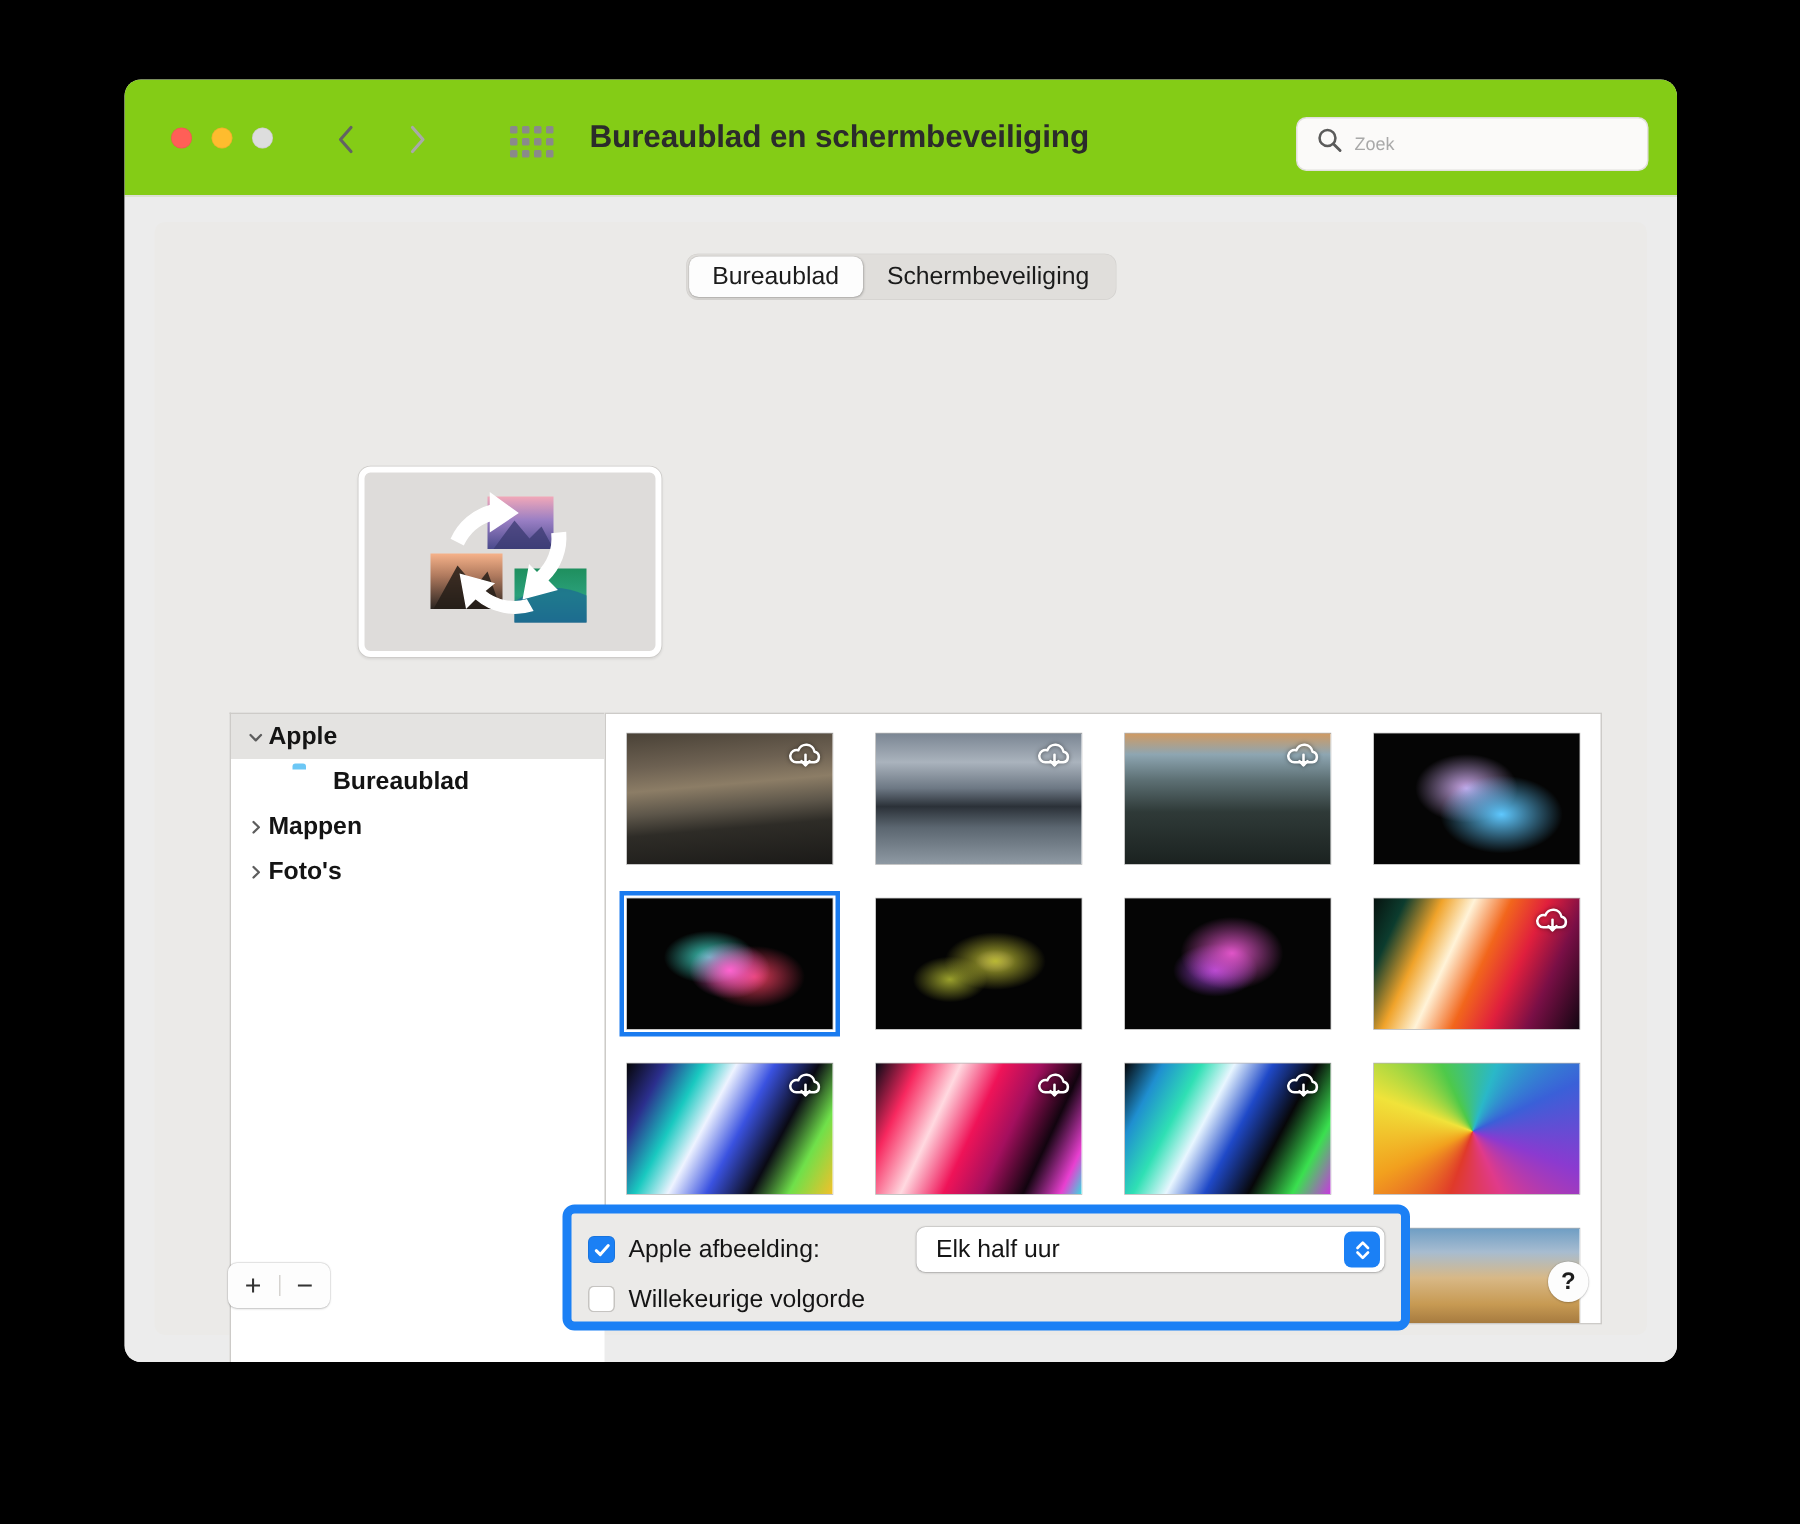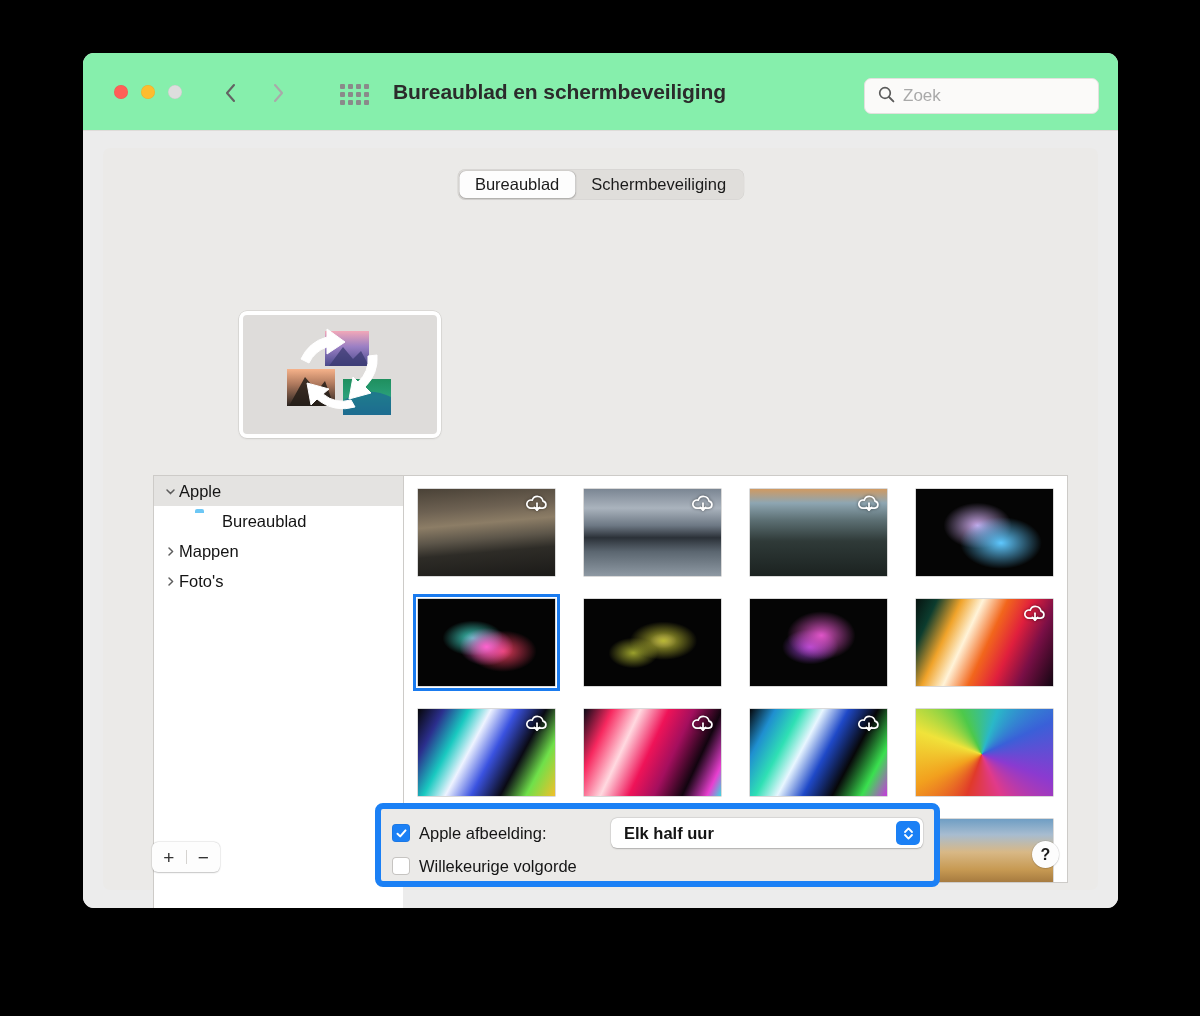--- a/index.html
+++ b/index.html
@@ -20,21 +20,21 @@
     background: #ececec;
     border-radius: 11px;
     box-shadow: 0 14px 40px rgba(0,0,0,0.55), 0 0 0 0.5px rgba(0,0,0,0.25);
     overflow: hidden;
   }
 
   
   #titlebar {
     position: relative;
     height: 78px;
-    background: #86efac;
+    background: #84cc16;
     border-bottom: 1px solid #dedcd9;
   }
 
   .traffic {
     position: absolute; top: 32px;
     width: 14px; height: 14px; border-radius: 50%;
   }
   .traffic.red    { left: 31px;  background: #ff5f57; box-shadow: inset 0 0 0 0.5px rgba(0,0,0,0.07); }
   .traffic.yellow { left: 58px;  background: #febc2e; box-shadow: inset 0 0 0 0.5px rgba(0,0,0,0.07); }
   .traffic.gray   { left: 85px;  background: #dddddd; box-shadow: inset 0 0 0 0.5px rgba(0,0,0,0.07); }
@@ -68,21 +68,21 @@
 
   #searchfield {
     position: absolute; right: 19px; top: 25px;
     width: 235px; height: 36px;
     background: #fbfaf9;
     border: 1px solid #e2e0dd;
     border-radius: 7px;
     display: flex; align-items: center;
   }
   #searchfield .sicon { margin-left: 13px; margin-right: 8px; display:block; }
-  #searchfield .stext { font-size: 17px; color: #a9a9a9; }
+  #searchfield .stext { font-size: 12px; color: #a9a9a9; }
 
   
   #content { position: relative; height: 777px; background: #ececec; }
 
   #panel {
     position: absolute;
     left: 20px; top: 17px;
     width: 995px; height: 742px;
     background: #ebeae8;
     border-radius: 7px;
@@ -127,20 +127,21 @@
 
   
   #sidebar {
     position: absolute;
     left: 50px; top: 327px;
     width: 250px; height: 508px;
     background: #ffffff;
     border: 1px solid #cdcbc8;
     border-right: none;
     overflow: hidden;
+    font-weight: bold;
   }
   .srow {
     height: 30px;
     display: flex; align-items: center;
     font-size: 16.5px; color: #141414;
     padding-left: 8px;
   }
   .srow.sel { background: #e4e3e1; }
   .srow .tw {
     width: 17px; flex: 0 0 17px;
@@ -249,21 +250,21 @@
 
   #popup {
     position: absolute;
     left: 230px; top: 9px;
     width: 312px; height: 30px;
     background: #ffffff;
     border-radius: 6px;
     box-shadow: 0 0.5px 1.5px rgba(0,0,0,0.22), 0 0 0 0.5px rgba(0,0,0,0.09);
     display: flex; align-items: center;
   }
-  #popupval { margin-left: 13px; font-size: 16.5px; color: #151515; font-weight: bold; }
+  #popupval { margin-left: 13px; font-size: 16.5px; color: #151515; }
   #popupstep {
     position: absolute; right: 3px; top: 3px;
     width: 24px; height: 24px;
     background: #1b80f5;
     border-radius: 5px;
     display: flex; align-items: center; justify-content: center;
   }
   #popupstep svg { display: block; }
 
   #helpbtn {

